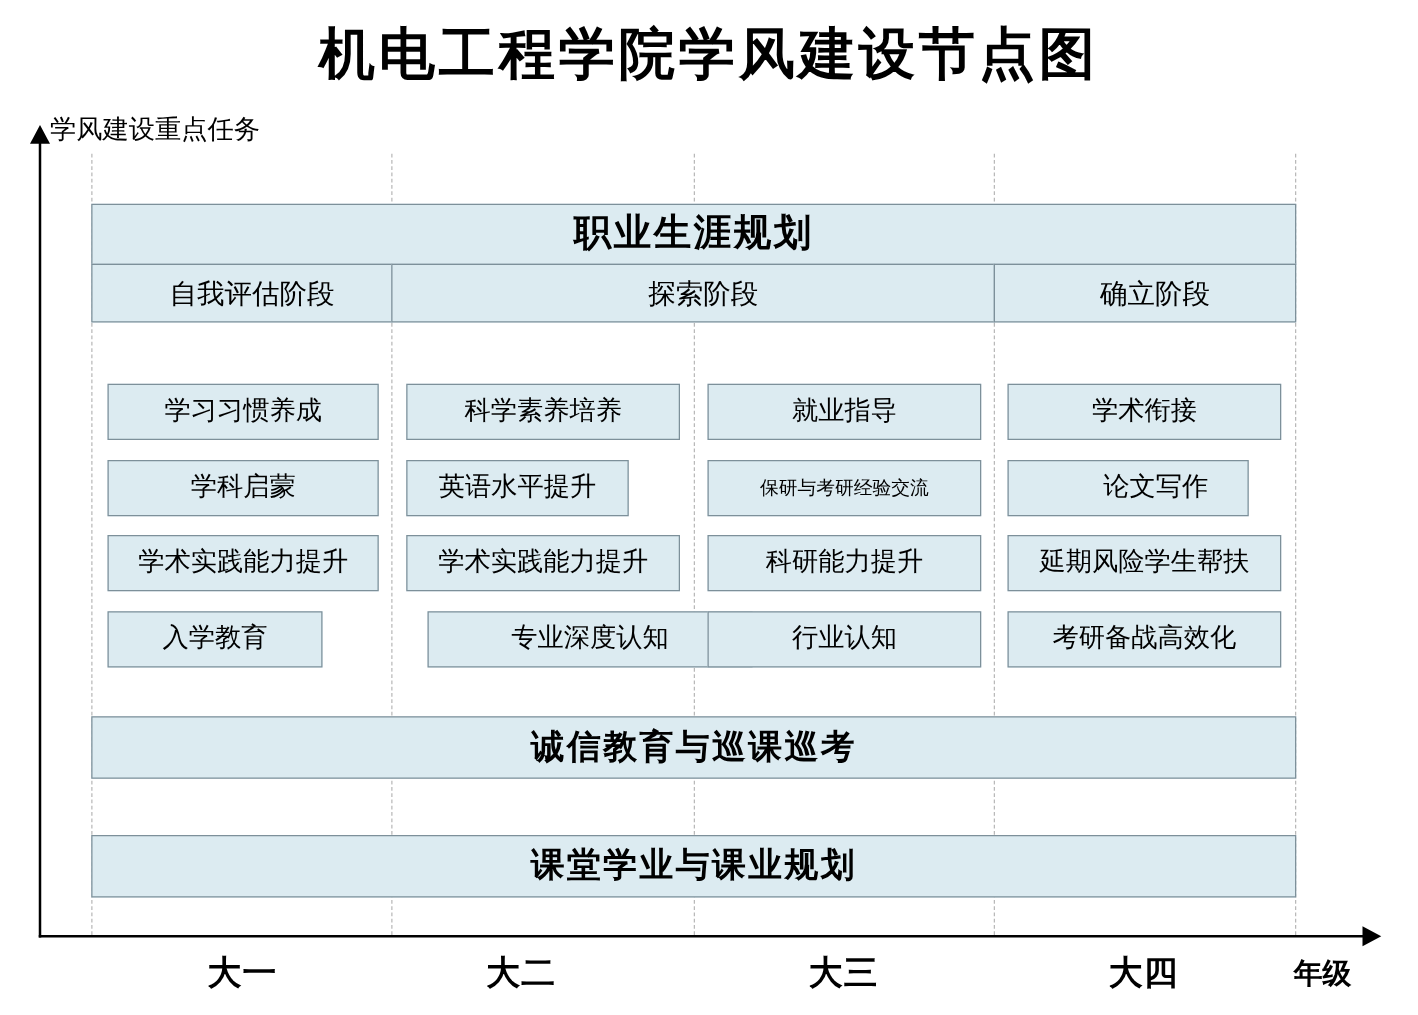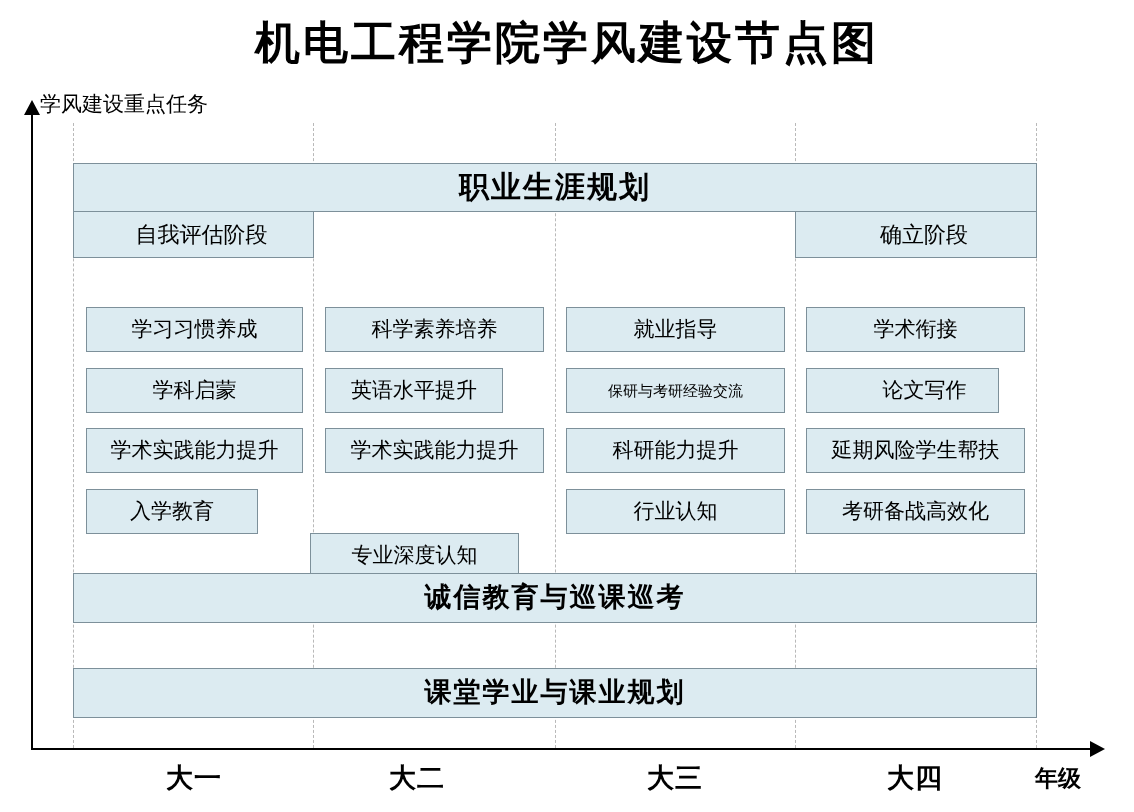--- a/index.html
+++ b/index.html
@@ -165,31 +165,32 @@
   <div class="gridline" style="left:1036px;"></div>
 
   <div class="x-axis-label" style="left:159px;width:70px;text-align:center;">大一</div>
   <div class="x-axis-label" style="left:382px;width:70px;text-align:center;">大二</div>
   <div class="x-axis-label" style="left:640px;width:70px;text-align:center;">大三</div>
   <div class="x-axis-label" style="left:880px;width:70px;text-align:center;">大四</div>
 
   <div class="box banner" style="left:73px;top:163px;width:964px;height:49px;">职业生涯规划</div>
 
   <div class="box stage" style="left:73px;top:211px;width:241px;height:47px;">自我评估阶段</div>
+  <div class="box stage" style="left:313px;top:211px;width:483px;height:47px;">探索阶段</div>
   <div class="box stage" style="left:795px;top:211px;width:242px;height:47px;">确立阶段</div>
 
   <div class="box item" style="left:86px;top:307px;width:217px;height:45px;">学习习惯养成</div>
   <div class="box item" style="left:86px;top:368px;width:217px;height:45px;">学科启蒙</div>
   <div class="box item" style="left:86px;top:428px;width:217px;height:45px;">学术实践能力提升</div>
   <div class="box item" style="left:86px;top:489px;width:172px;height:45px;">入学教育</div>
 
   <div class="box item" style="left:325px;top:307px;width:219px;height:45px;">科学素养培养</div>
   <div class="box item" style="left:325px;top:368px;width:178px;height:45px;">英语水平提升</div>
   <div class="box item" style="left:325px;top:428px;width:219px;height:45px;">学术实践能力提升</div>
-  <div class="box item" style="left:310px;top:489px;width:209px;height:45px;margin-top:44px;">专业深度认知</div>
+  <div class="box item" style="left:342px;top:489px;width:260px;height:45px;">专业深度认知</div>
 
   <div class="box item" style="left:566px;top:307px;width:219px;height:45px;">就业指导</div>
   <div class="box item small" style="left:566px;top:368px;width:219px;height:45px;">保研与考研经验交流</div>
   <div class="box item" style="left:566px;top:428px;width:219px;height:45px;">科研能力提升</div>
   <div class="box item" style="left:566px;top:489px;width:219px;height:45px;">行业认知</div>
 
   <div class="box item" style="left:806px;top:307px;width:219px;height:45px;">学术衔接</div>
   <div class="box item" style="left:806px;top:368px;width:193px;height:45px;padding-left:44px;">论文写作</div>
   <div class="box item" style="left:806px;top:428px;width:219px;height:45px;">延期风险学生帮扶</div>
   <div class="box item" style="left:806px;top:489px;width:219px;height:45px;">考研备战高效化</div>

